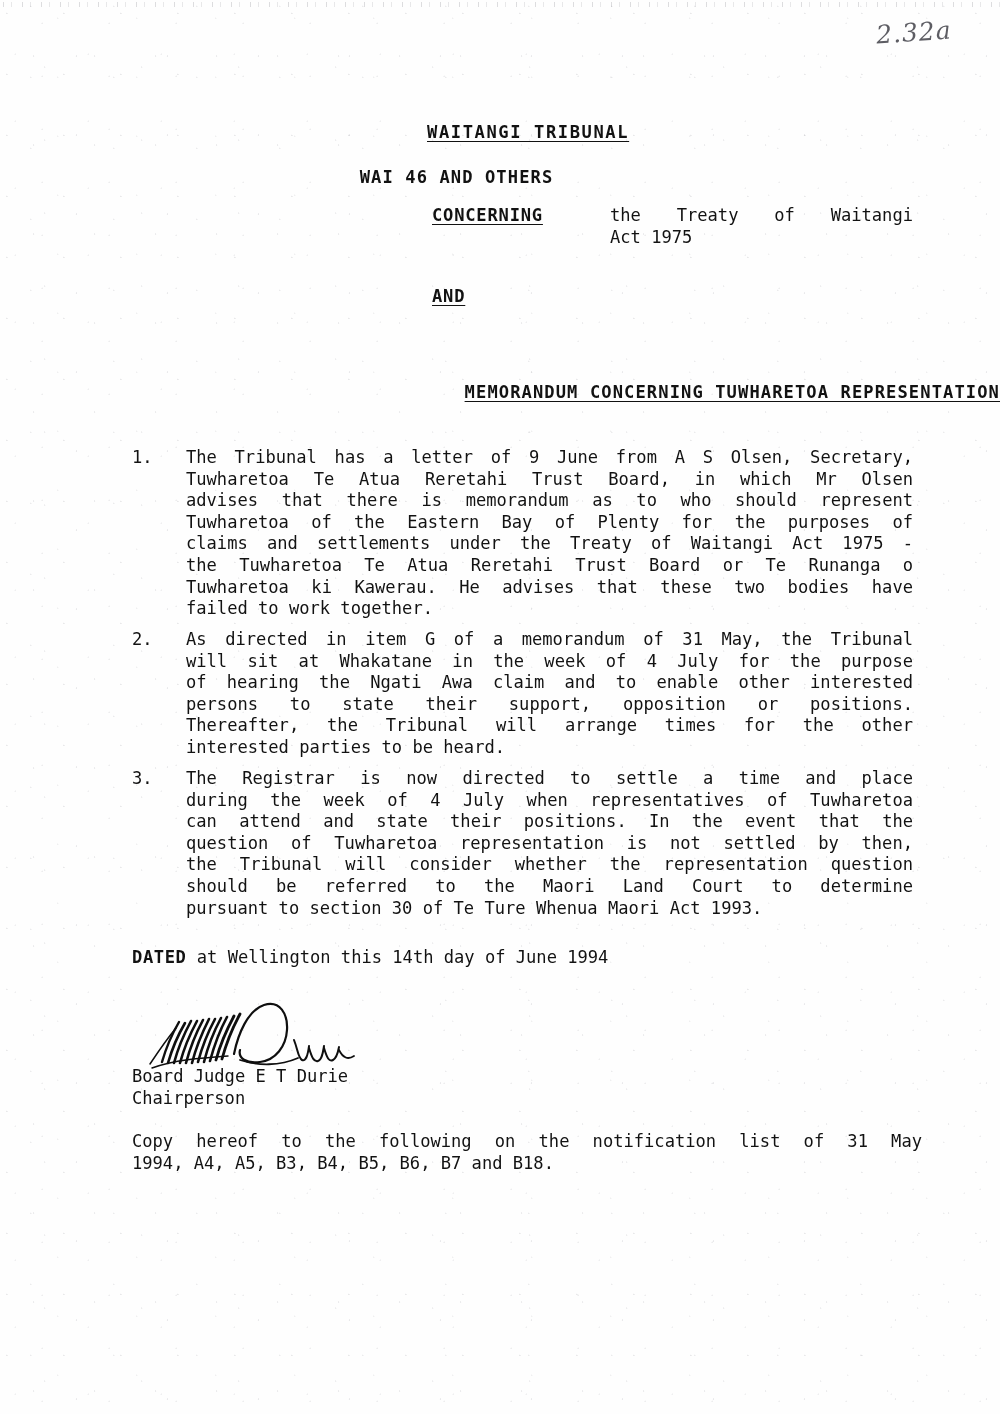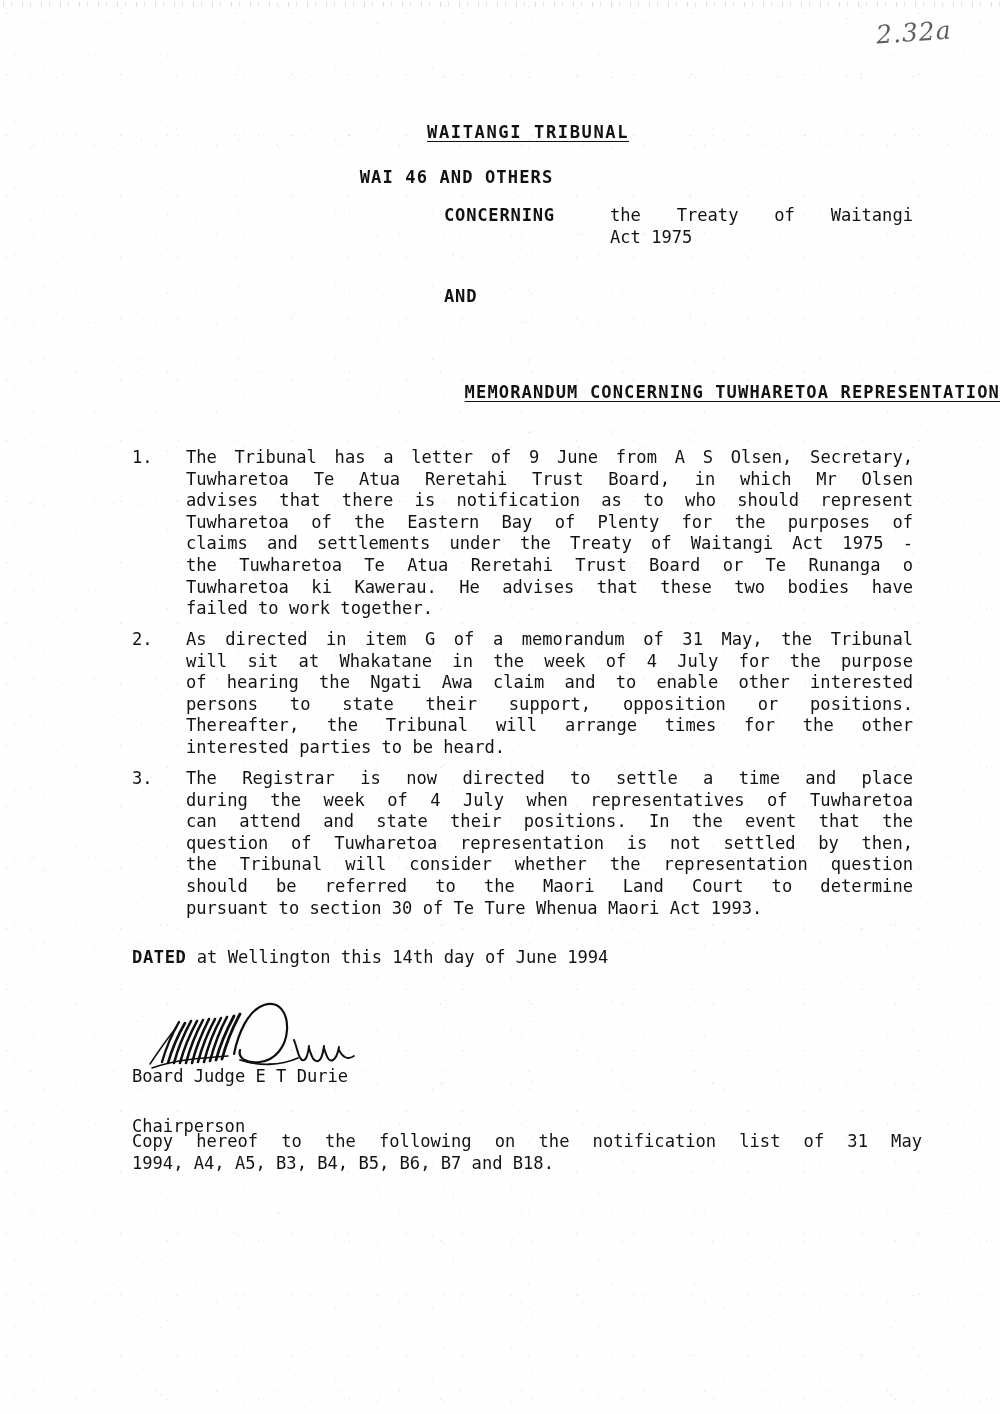--- a/index.html
+++ b/index.html
@@ -108,22 +108,22 @@
   }
   .party-row.concerning { top: 205px; }
   .party-row.and        { top: 286px; flex-direction: column; }
 
   .party-label {
     flex: 0 0 178px;
     font-weight: bold;
     letter-spacing: .8px;
   }
   .party-label > span {
+    text-decoration: underline;
     text-underline-offset: 3px;
-    margin-left: 12px;
   }
   .party-value {
     flex: 1 1 auto;
     text-align: justify;
     text-justify: inter-word;
   }
   .party-value > span { display: block; }
   .party-value .j { text-align: justify; text-align-last: justify; }
 
   .memo-title {
@@ -182,21 +182,21 @@
     margin-left: 16px;
   }
   .signature-mark svg {
     position: absolute;
     left: 0; top: 0;
   }
   .sig-name {
     display: block;
     margin-top: -6px;
   }
-  .sig-role { display: block; margin-top: 28px; }
+  .sig-role { display: block; }
 
   .copy-block {
     position: absolute;
     left: 132px;
     top: 1131px;
     width: 790px;
     text-align: justify;
   }
   .copy-block .ln { display: block; }
   .copy-block .ln.j { text-align-last: justify; }
@@ -235,21 +235,21 @@
 
     <div class="memo-title">
       <span>MEMORANDUM CONCERNING TUWHARETOA REPRESENTATION</span>
     </div>
 
     <div class="clause clause-1">
       <div class="clause-num">1.</div>
       <div class="clause-body">
         <span class="ln j">The Tribunal has a letter of 9 June from A S Olsen, Secretary,</span>
         <span class="ln j">Tuwharetoa Te Atua Reretahi Trust Board, in which Mr Olsen</span>
-        <span class="ln j">advises that there is notification as to who should represent</span>
+        <span class="ln j">advises that there is memorandum as to who should represent</span>
         <span class="ln j">Tuwharetoa of the Eastern Bay of Plenty for the purposes of</span>
         <span class="ln j">claims and settlements under the Treaty of Waitangi Act 1975 -</span>
         <span class="ln j">the Tuwharetoa Te Atua Reretahi Trust Board or Te Runanga o</span>
         <span class="ln j">Tuwharetoa ki Kawerau.  He advises that these two bodies have</span>
         <span class="ln">failed to work together.</span>
       </div>
     </div>
 
     <div class="clause clause-2">
       <div class="clause-num">2.</div>

